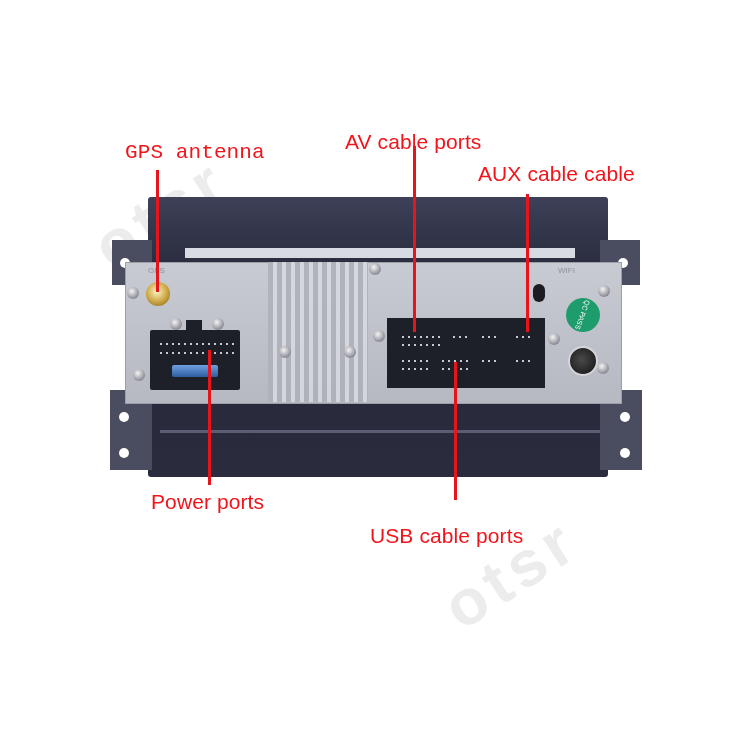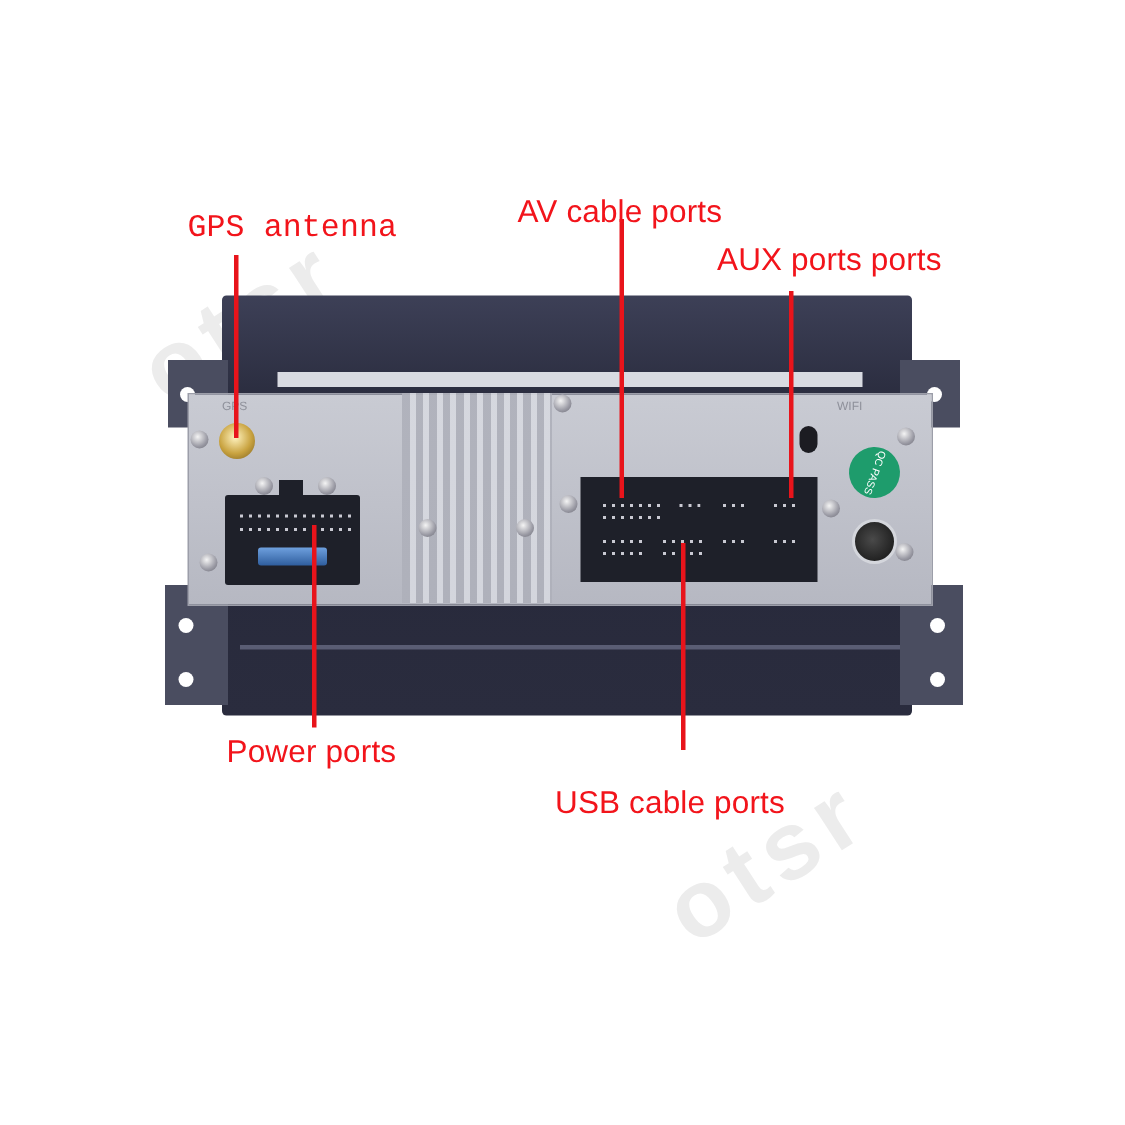--- a/index.html
+++ b/index.html
@@ -83,15 +83,15 @@
 </div>
 
 <div class="line" style="left:156px;top:170px;height:122px;"></div>
 <div class="line" style="left:413px;top:146px;height:186px;"></div>
 <div class="line" style="left:526px;top:194px;height:138px;"></div>
 <div class="line" style="left:208px;top:350px;height:135px;"></div>
 <div class="line" style="left:454px;top:362px;height:138px;"></div>
 
 <div class="label" style="left:125px;top:141px;font-family:Liberation Mono, monospace;">GPS antenna</div>
 <div class="label" style="left:345px;top:114px;margin-top:16px;">AV cable ports</div>
-<div class="label" style="left:478px;top:162px;">AUX ports ports</div>
+<div class="label" style="left:478px;top:162px;">AUX cable cable</div>
 <div class="label" style="left:151px;top:490px;">Power ports</div>
 <div class="label" style="left:370px;top:524px;">USB cable ports</div>
 
 </body></html>

